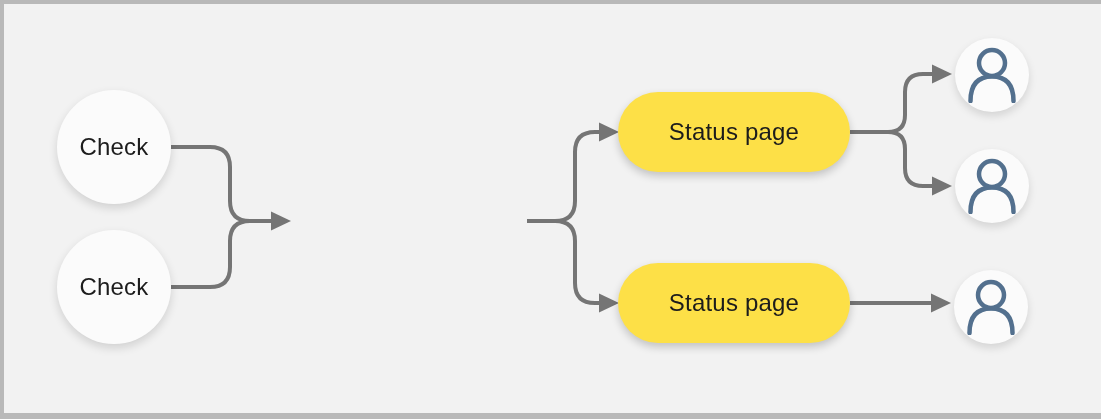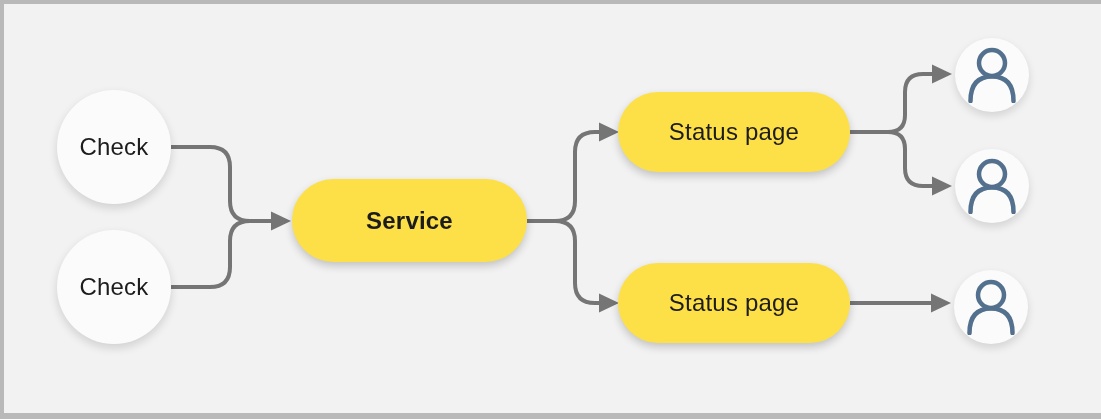--- a/index.html
+++ b/index.html
@@ -97,23 +97,20 @@
     </svg>
 
     <div class="node circle check-1">
       <span>Check</span>
     </div>
 
     <div class="node circle check-2">
       <span>Check</span>
     </div>
 
-    <div class="node pill service">
-      <span>Service</span>
-    </div>
 
     <div class="node pill status-1">
       <span>Status page</span>
     </div>
 
     <div class="node pill status-2">
       <span>Status page</span>
     </div>
 
     <div class="node user user-1">

